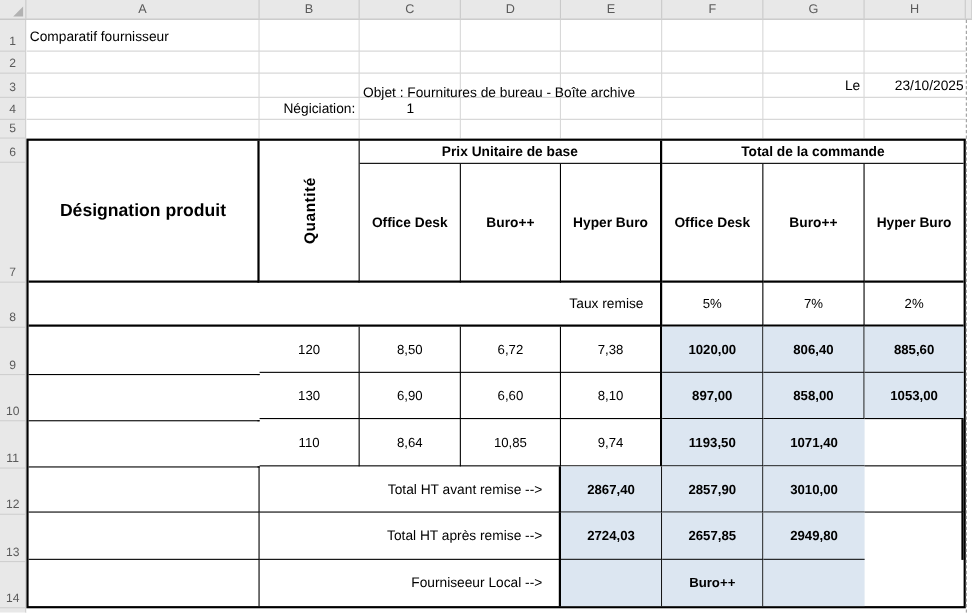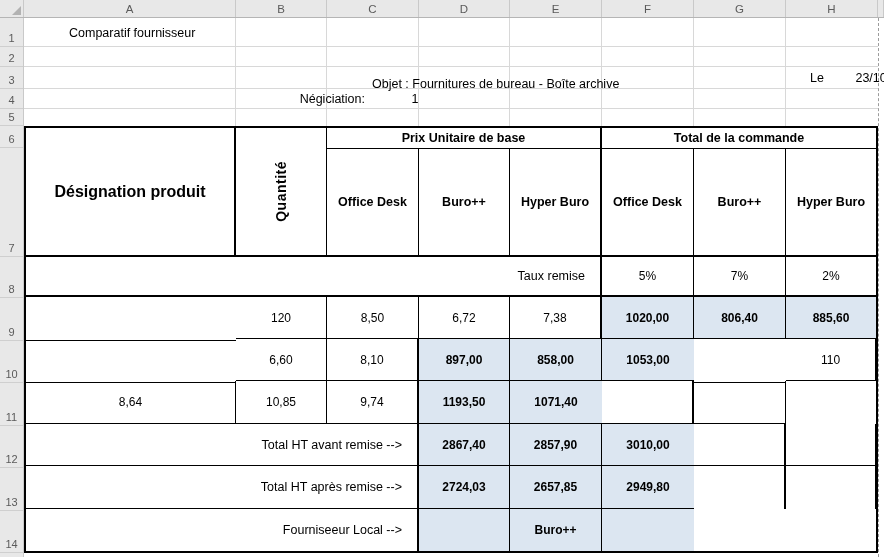--- a/index.html
+++ b/index.html
@@ -20,21 +20,21 @@
   
   .rowbar { position:absolute; left:0; top:18px; width:24px; height:539px;
             background:#e8e8e8; border-right:1px solid #c9c9c9; }
   .rowcell { width:100%; border-bottom:1px solid #cfcfcf; display:flex;
              align-items:flex-end; justify-content:center; font-size:11px;
              color:#5a5a5a; padding-bottom:2px; }
 
   
   .sheet { position:absolute; left:24px; top:18px; width:860px; height:539px; background:#fff; }
   .gridsvg { position:absolute; left:0; top:0; }
-  .ftext { position:absolute; font-size:12.5px; white-space:nowrap; display:flex; align-items:center;margin-left:42px; }
+  .ftext { position:absolute; font-size:12.5px; white-space:nowrap; display:flex; align-items:center; }
   .tright { justify-content:flex-end; }
   .tcenter { justify-content:center; }
   .pagebreak { position:absolute; left:854px; top:0; width:0; height:539px;
                border-left:1px dashed #9b9b9b; }
 
   
   .t { position:absolute; left:0; top:108px; width:854px; height:427px;
        display:grid; background:#fff; border:2px solid #000;
        grid-template-columns:210px 91px 92px 91px 92px 92px 92px 90px;
        grid-template-rows:21px 108px 40px 42px 42px 43px 42px 43px 42px; }
@@ -144,20 +144,22 @@
       <div class="c left br2">Boîtes archivage 80mm rouges</div>
       <div class="c">120</div>
       <div class="c">8,50</div>
       <div class="c">6,72</div>
       <div class="c br2">7,38</div>
       <div class="c b blue">1020,00</div>
       <div class="c b blue">806,40</div>
       <div class="c b blue noR">885,60</div>
 
       <div class="c left br2">Boîtes archivage 200mm rouges</div>
+      <div class="c">130</div>
+      <div class="c">6,90</div>
       <div class="c">6,60</div>
       <div class="c br2">8,10</div>
       <div class="c b blue">897,00</div>
       <div class="c b blue">858,00</div>
       <div class="c b blue noR">1053,00</div>
 
       <div class="c left br2">Contenur boîtes archivage</div>
       <div class="c">110</div>
       <div class="c">8,64</div>
       <div class="c">10,85</div>

